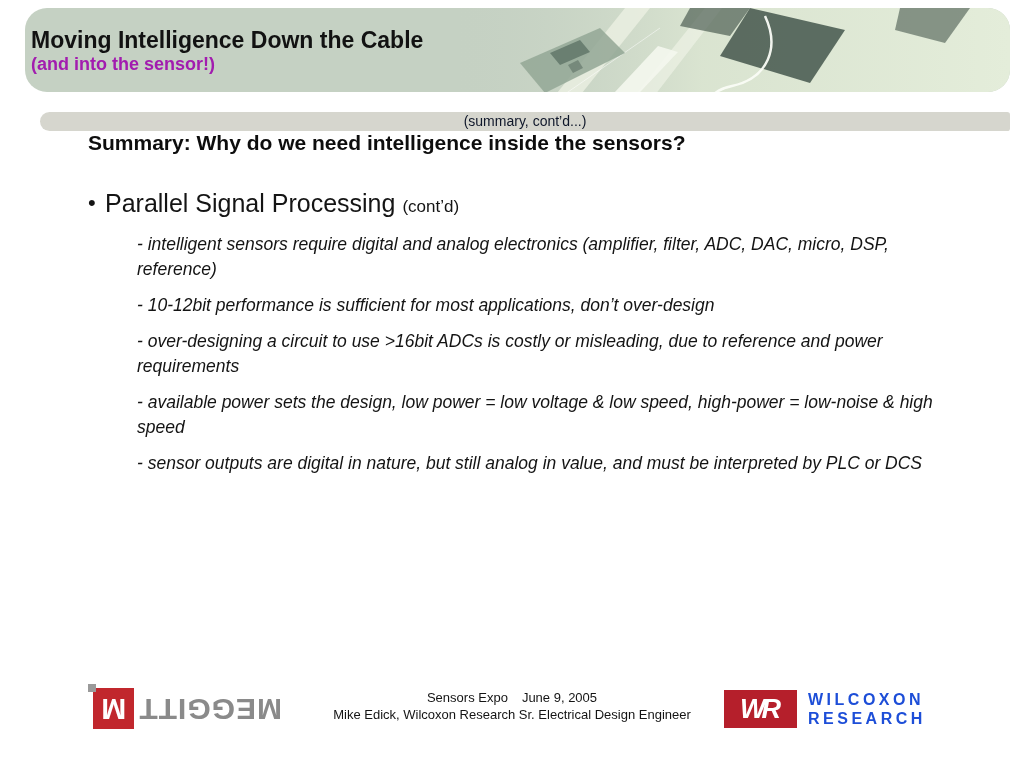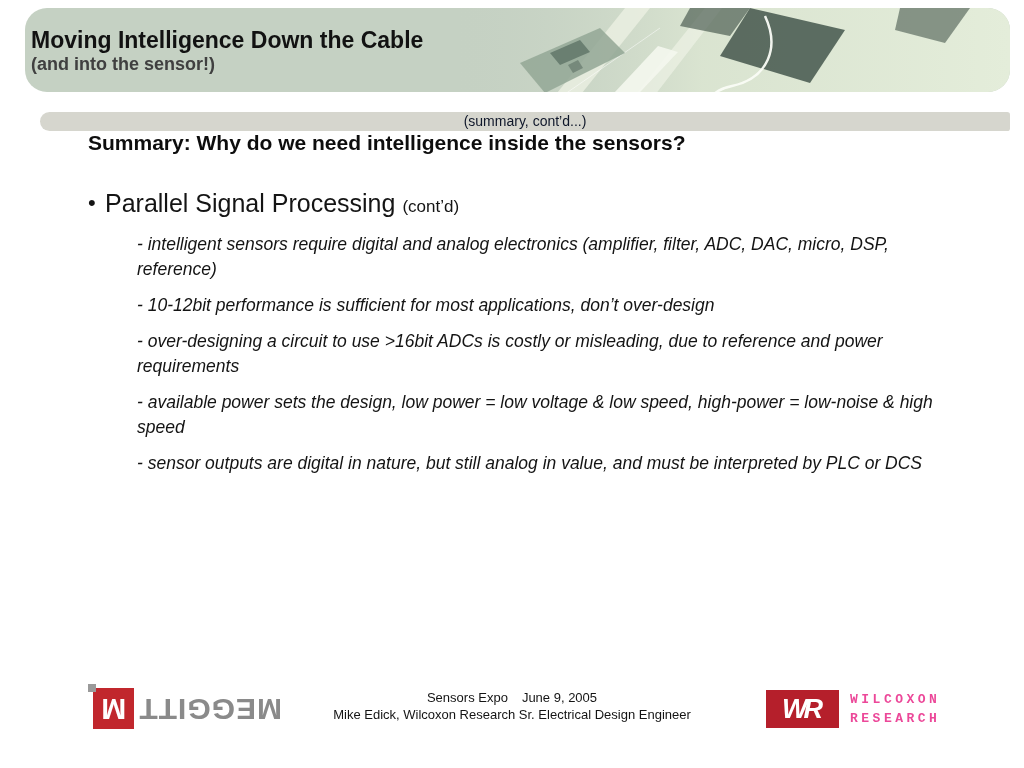--- a/index.html
+++ b/index.html
@@ -11,21 +11,21 @@
   #slide{position:relative;width:1024px;height:768px;background:#ffffff;}
 
   
   #banner{
     position:absolute;left:25px;top:8px;width:985px;height:84px;
     background:#c5d1c3;border-radius:22px;overflow:hidden;
   }
   #banner-photo{position:absolute;right:0;top:0;width:560px;height:100px;}
   #banner-titles{position:relative;z-index:2;padding:19px 0 0 6px;}
   #slide-title{margin:0;font-size:23px;font-weight:bold;line-height:27px;color:#121212;}
-  #slide-subtitle{margin:0;font-size:18px;font-weight:bold;line-height:20px;color:#404040;}
+  #slide-subtitle{margin:0;font-size:18px;font-weight:bold;line-height:20px;color:#a21caf;}
 
   
   #tagline-bar{
     position:absolute;left:40px;top:112px;width:970px;height:19px;
     background:#d6d6ce;border-radius:10px 3px 3px 10px;
     text-align:center;font-size:14px;line-height:19px;color:#0f172a;
   }
 
   
   #heading{
@@ -65,33 +65,33 @@
     position:relative;width:41px;height:41px;background:#c1272d;flex:0 0 auto;
     display:flex;align-items:center;justify-content:center;overflow:visible;
   }
   #meggitt .monogram{color:#ffffff;font-size:30px;font-weight:bold;line-height:1;}
   #meggitt .chip{
     position:absolute;right:-5px;bottom:-4px;width:8px;height:8px;background:#9a9a9a;
   }
 
   
   #wilcoxon{
-    position:absolute;left:766px;top:688px;height:42px;
+    position:absolute;left:724px;top:688px;height:42px;
     display:flex;align-items:center;gap:11px;
   }
   #wilcoxon .wr-box{
     width:73px;height:38px;background:#b51f2b;flex:0 0 auto;
     display:flex;align-items:center;justify-content:center;
   }
   #wilcoxon .wr-mono{
     color:#ffffff;font-size:27px;font-weight:bold;font-style:italic;
     letter-spacing:-4px;padding-right:4px;line-height:1;
   }
-  #wilcoxon .wr-text{font-weight:bold;font-size:13px;line-height:19px;
-    letter-spacing:3.5px;color:#ec4899;white-space:nowrap;font-family:Liberation Mono, monospace;}
+  #wilcoxon .wr-text{font-weight:bold;font-size:16px;line-height:19px;
+    letter-spacing:3.5px;color:#1d4ed8;white-space:nowrap;}
 </style>
 </head>
 <body>
 
 <div id="slide">
 
   <div id="banner">
     <svg id="banner-photo" viewBox="0 0 560 100" preserveAspectRatio="none" aria-hidden="true">
       <defs>
         <linearGradient id="fade" x1="0" y1="0" x2="1" y2="0">

